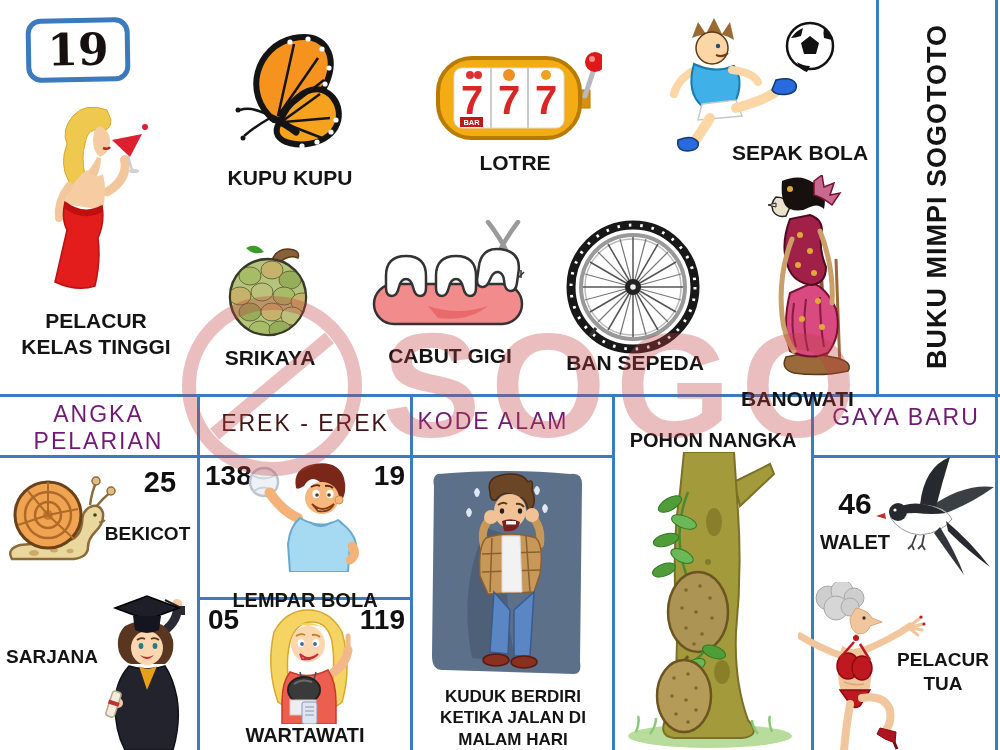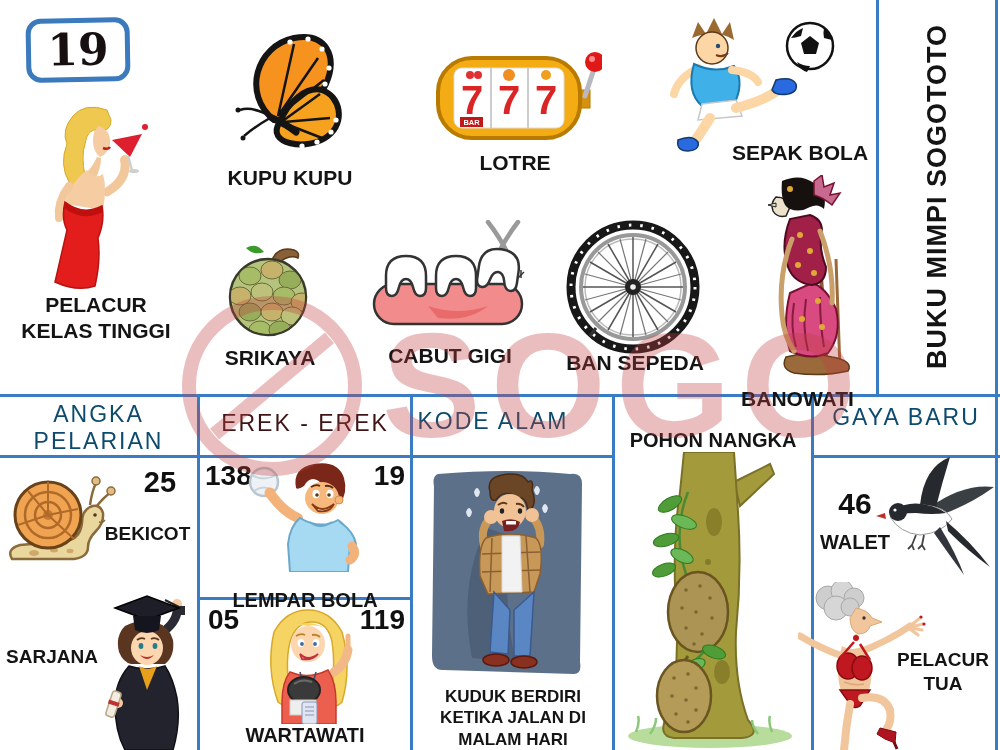--- a/index.html
+++ b/index.html
@@ -7,21 +7,21 @@
     --badge-blue:#3a7abd;
     --watermark-red:rgba(192,64,64,0.34);
   }
   html,body{margin:0;padding:0;background:#fff;}
   #page{position:relative;width:1000px;height:750px;background:#fff;overflow:hidden;
         font-family:"Liberation Sans",sans-serif;}
   .vline{position:absolute;width:3px;background:var(--line-blue);}
   .hline{position:absolute;height:3px;background:var(--line-blue);}
   .cap{position:absolute;font-weight:700;color:#141414;text-align:center;line-height:1.25;}
   .num{position:absolute;font-weight:700;color:#101010;font-size:29px;line-height:1;}
-  .hdrcap{position:absolute;text-align:center;font-size:23px;letter-spacing:2px;color:#0c4a6e;line-height:1.18;}
+  .hdrcap{position:absolute;text-align:center;font-size:23px;letter-spacing:2px;color:#701a75;line-height:1.18;}
   .badge{position:absolute;left:26px;top:18px;width:94px;height:54px;border:5px solid var(--badge-blue);
          border-radius:15px;display:flex;align-items:center;justify-content:center;transform:rotate(-1deg);}
   .badge span{font-family:"DejaVu Serif",serif;font-weight:700;font-size:44px;color:#181010;line-height:1;}
   .side-title{position:absolute;left:879px;top:0;width:117px;height:394px;display:flex;align-items:center;justify-content:center;}
   .side-title span{writing-mode:vertical-rl;transform:rotate(180deg);font-weight:800;font-size:27px;
                    letter-spacing:1px;color:#141414;white-space:nowrap;}
   .ill{position:absolute;}
   .watermark{position:absolute;left:182px;top:286px;width:600px;height:200px;display:flex;align-items:center;
              gap:20px;z-index:30;pointer-events:none;color:var(--watermark-red);}
   .wm-circle{width:152px;height:152px;border:14px solid currentColor;border-radius:50%;position:relative;flex:0 0 auto;}
@@ -64,21 +64,21 @@
     <circle cx="130" cy="27" r="3" fill="#dd1f30"></circle>
     <path d="M92,10 Q70,2 58,16 Q46,30 52,44 Q44,64 54,82 Q60,92 54,100 Q72,98 70,76 Q66,56 70,44 Q72,28 84,30 Q96,32 96,20 Z" fill="#efc94f" stroke="#d8a828" stroke-width="1"></path>
     <path d="M84,26 Q96,30 95,44 Q93,54 85,57 Q78,52 78,40 Q78,30 84,26 Z" fill="#f6cda2"></path>
     <path d="M88,48 q5,2 7,-1" stroke="#c02020" stroke-width="2.5" fill="none"></path>
     <path d="M82,57 Q78,66 72,72 L80,80 Q86,68 86,58 Z" fill="#f3c79c"></path>
     <path d="M72,70 Q54,84 50,104 L88,110 Q92,88 88,74 Q80,80 72,70 Z" fill="#f6cda2"></path>
     <path d="M54,86 Q42,102 44,118" stroke="#f3c79c" stroke-width="8" fill="none" stroke-linecap="round"></path>
     <path d="M50,102 Q46,118 52,130 Q46,156 40,182 Q62,192 80,186 Q86,160 83,138 Q90,122 87,106 Q68,116 50,102 Z" fill="#e31c1c" stroke="#b81212" stroke-width="1.5"></path>
     <path d="M50,102 Q68,116 87,106 L88,112 Q68,122 49,108 Z" fill="#bf0f0f"></path>
   </svg>
-  <div class="cap" style="left:8px;top:292px;width:176px;font-size:21px;">PELACUR KELAS TINGGI</div>
+  <div class="cap" style="left:8px;top:308px;width:176px;font-size:21px;">PELACUR KELAS TINGGI</div>
 
   <svg class="ill" style="left:222px;top:28px;" width="145" height="128" viewBox="0 0 145 128">
     <path d="M52,92 C20,66 34,18 72,10 C104,4 116,28 104,56 C94,78 70,94 52,92 Z" fill="#f6921e" stroke="#141414" stroke-width="6"></path>
     <path d="M58,94 C42,116 86,124 106,108 C124,94 118,68 100,62 C84,58 66,74 58,94 Z" fill="#f6a21e" stroke="#141414" stroke-width="6"></path>
     <path d="M56,88 L72,16 M56,88 L96,30 M56,88 L102,52" stroke="#141414" stroke-width="2.5" fill="none"></path>
     <path d="M62,92 L98,66 M62,94 L108,90 M64,96 L100,110" stroke="#141414" stroke-width="2.5" fill="none"></path>
     <circle cx="68" cy="14" r="2.6" fill="#fff"></circle>
       <circle cx="86" cy="11" r="2.6" fill="#fff"></circle>
     <circle cx="100" cy="21" r="2.6" fill="#fff"></circle>
       <circle cx="107" cy="40" r="2.6" fill="#fff"></circle>

